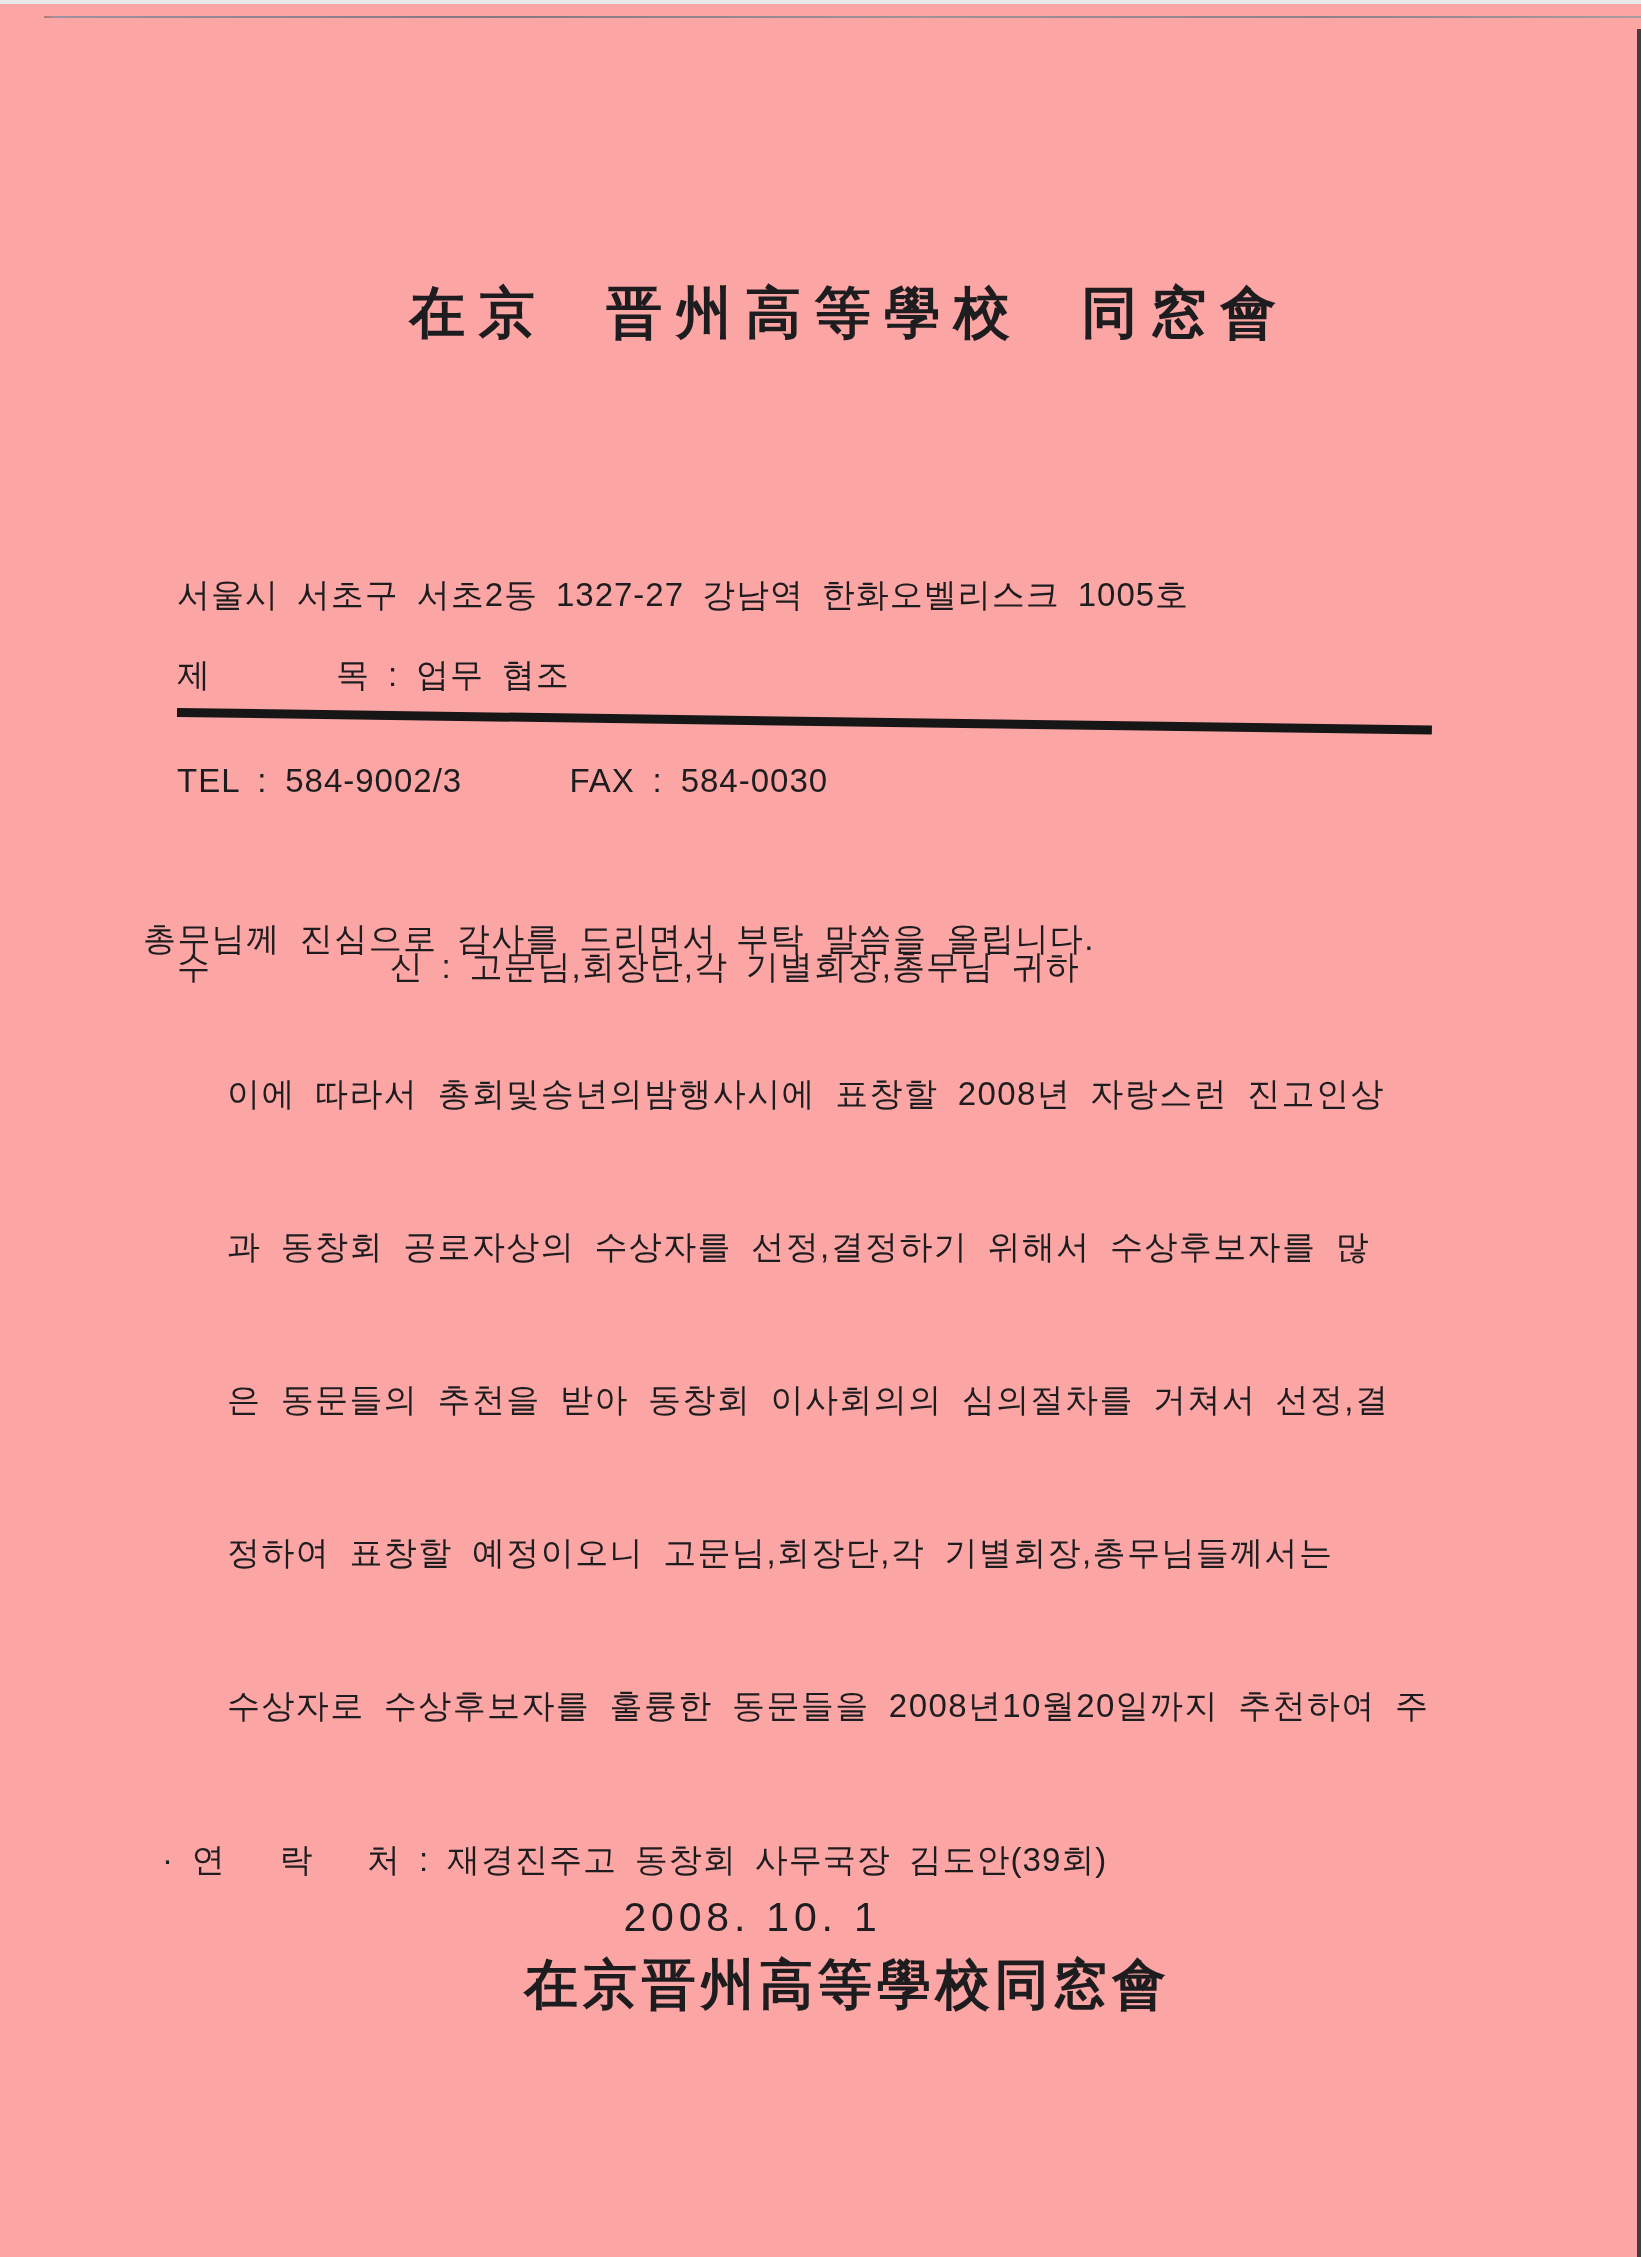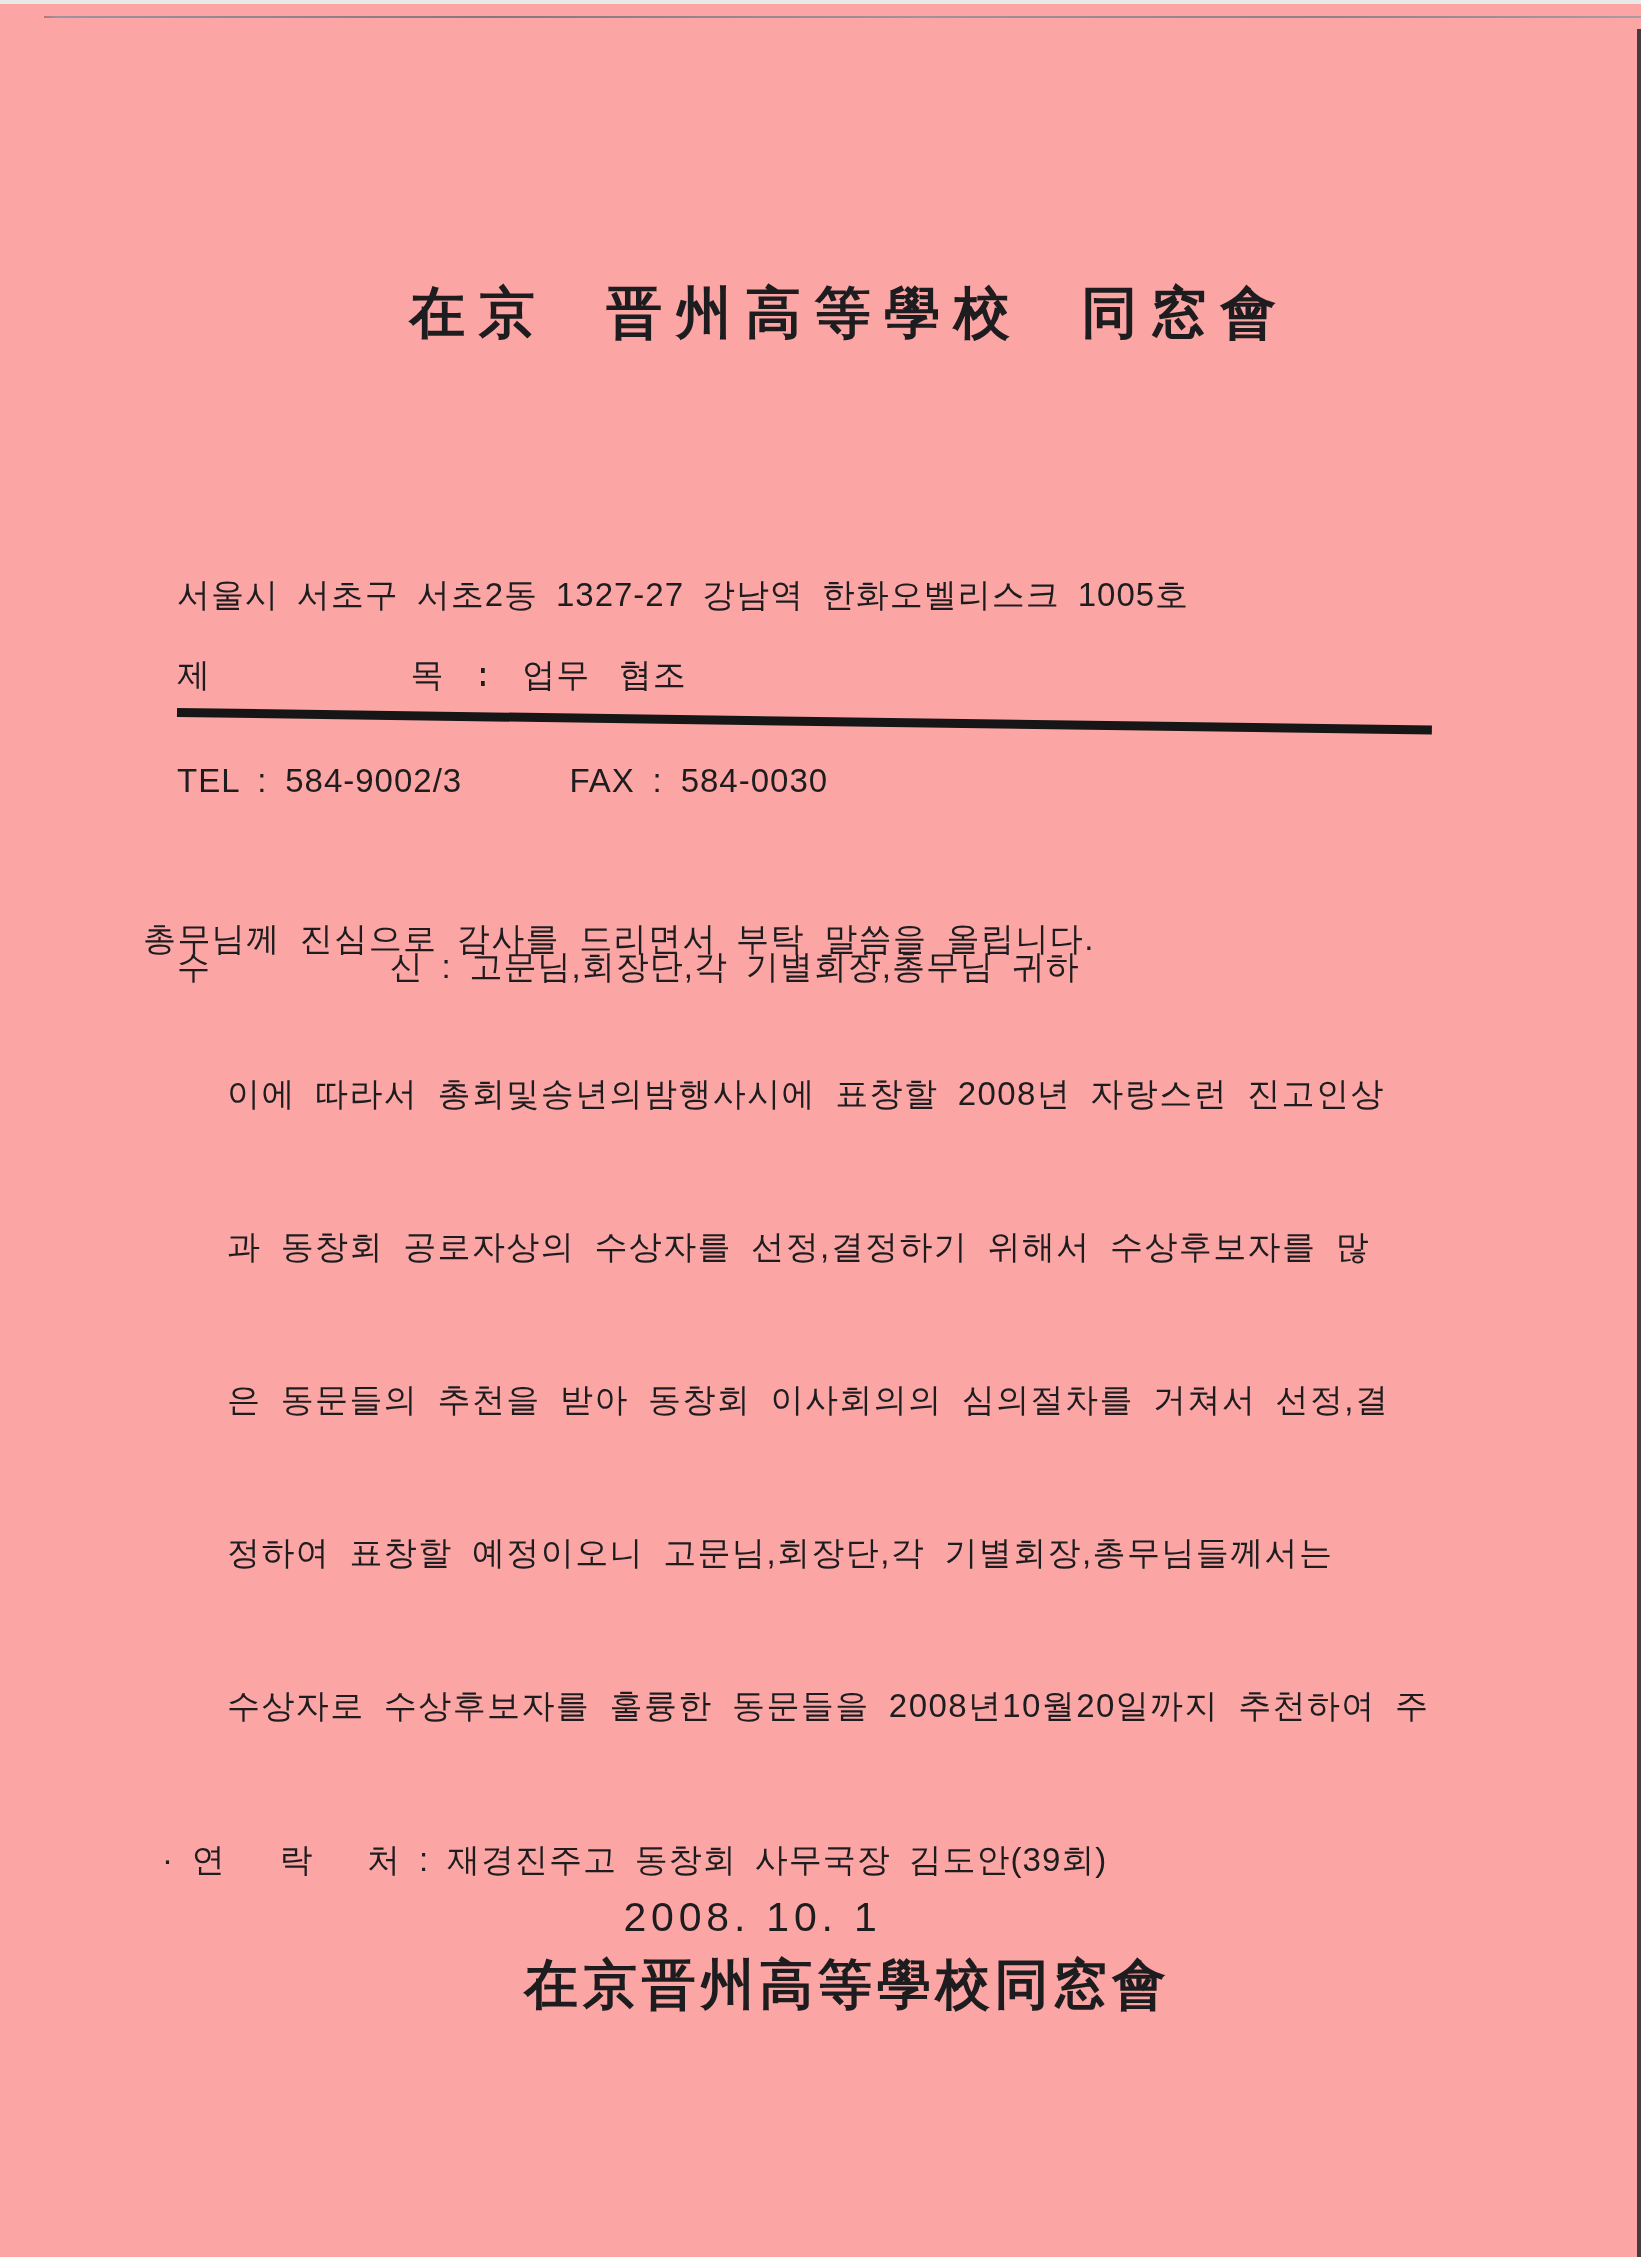--- a/index.html
+++ b/index.html
@@ -49,21 +49,20 @@
     word-spacing: 7.7px;
     white-space: pre;
   }
   .subject {
     position: absolute;
     top: 649px; left: 177px;
     font-size: 33px;
     letter-spacing: 1px;
     word-spacing: 7.7px;
     white-space: pre;
-    font-family: Liberation Mono, monospace;
   }
   .divider-rule {
     position: absolute;
     top: 704px; left: 177px;
     width: 1255px; height: 8.7px;
     background: #161616;
     transform: rotate(0.8deg);
     transform-origin: left center;
   }
   .greeting {

